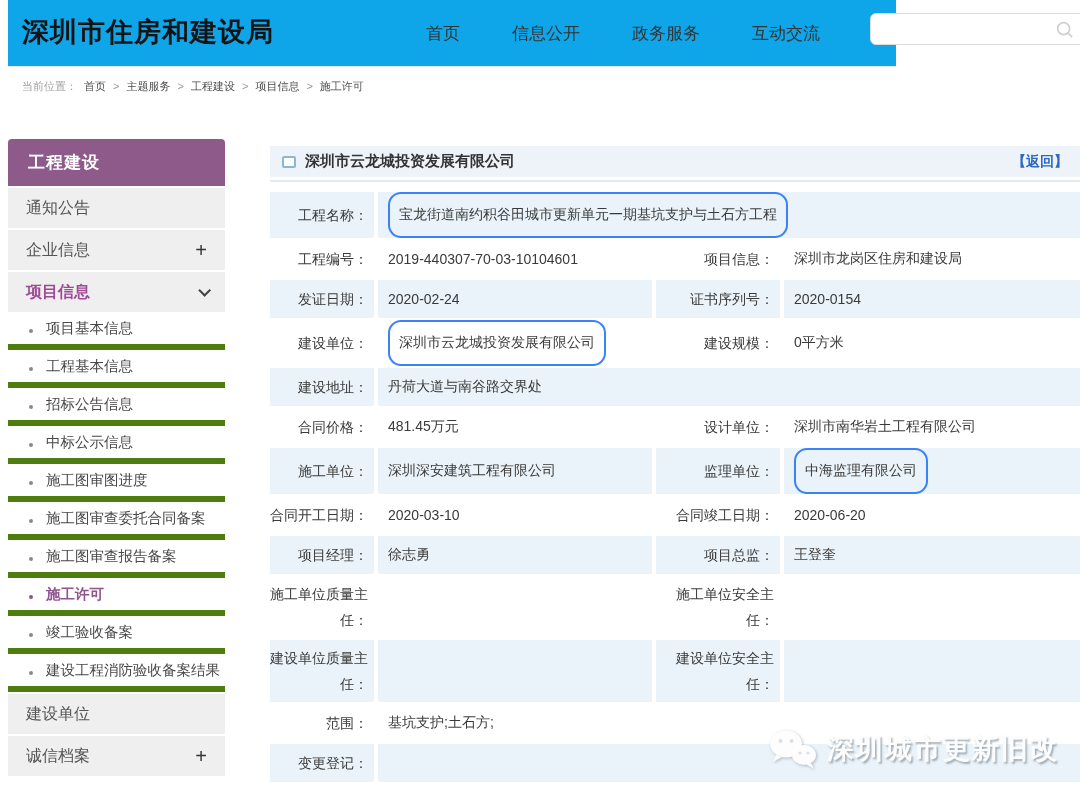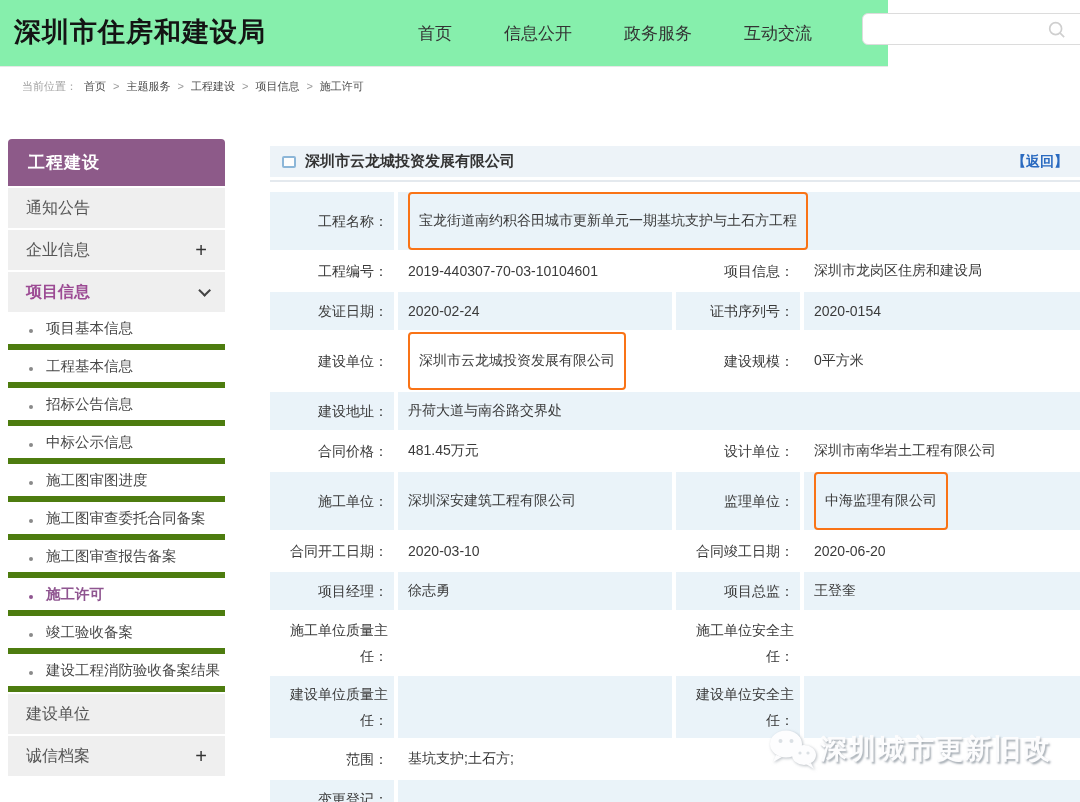--- a/index.html
+++ b/index.html
@@ -1,22 +1,22 @@
 <!DOCTYPE html>
 <html><head>
 <meta charset="utf-8">
 <style>
   * { margin:0; padding:0; box-sizing:border-box; }
   html,body { background:#fff; }
   body { font-family:"Liberation Sans","DejaVu Sans",sans-serif; }
   .page { position:relative; width:1080px; height:802px; overflow:hidden; background:#fff; }
 
   
-  .topbar { position:absolute; left:0; top:0; width:888px; height:67px;
-            background:#86efac; border-bottom:1px solid #e7e7e7; }
+  .topbar { position:absolute; left:8px; top:0; width:888px; height:67px;
+            background:#0ea5e9; border-bottom:1px solid #e7e7e7; }
   .site-title { position:absolute; left:14px; top:14px; font-size:27px; font-weight:bold;
                 color:#141414; letter-spacing:1px; }
   .topnav { position:absolute; left:418px; top:0; height:67px; display:flex;
             align-items:center; gap:52px; }
   .nav-item { font-size:17px; color:#333; cursor:pointer; text-decoration:none; }
   .search-box { position:absolute; left:862px; top:13px; width:230px; height:32px;
                 background:#fff; border:1px solid #dcdcdc; border-radius:6px; }
   .search-input { position:absolute; left:8px; top:1px; width:180px; height:28px;
                   border:none; outline:none; font-size:14px; background:transparent; }
   .search-icon { position:absolute; right:26px; top:7px; width:17px; height:17px; }
@@ -55,32 +55,32 @@
                    background:#fdfdfd; flex:0 0 auto; }
   .company-title { font-size:15px; font-weight:bold; color:#333; margin-left:9px; flex:1 1 auto; }
   .back-button { font-size:14px; font-weight:bold; color:#2a6ac0; cursor:pointer;
                  text-decoration:none; }
   .title-divider { height:2px; background:#e4e9ee; margin-top:3px; }
 
   .info-table { margin-top:10px; }
   .t-row { display:flex; column-gap:4px; margin-bottom:2px; min-height:38px; }
   .t-row.tall { min-height:62px; }
   .t-label, .t-value { display:flex; align-items:center; font-size:14px; color:#3a3a3a; }
-  .t-label { width:124px; flex:0 0 auto; justify-content:flex-end; text-align:right;
+  .t-label { width:104px; flex:0 0 auto; justify-content:flex-end; text-align:right;
              padding-right:6px; line-height:26px; }
   .t-label.second { width:124px; }
   .t-value { flex:0 0 auto; width:274px; padding-left:10px; }
   .t-value.second, .t-value.full { flex:1 1 auto; width:auto; }
   .t-row.blue .t-label, .t-row.blue .t-value { background:#eaf3f9; }
   .t-row.white .t-label, .t-row.white .t-value { background:#fff; }
-  .hl { border:2px solid #f97316; border-radius:4px; padding:18px 9px; }
+  .hl { border:2px solid #3b82f6; border-radius:13px; padding:12px 9px; }
 
   
   .watermark { position:absolute; left:766px; top:726px; display:flex; align-items:center;
-               pointer-events:none; }
+               gap:7px; pointer-events:none; }
   .wechat-icon { filter:drop-shadow(1.5px 1.5px 1.5px rgba(125,135,145,.55)); }
   .watermark-text { font-size:27px; font-weight:bold; color:#fcfcfd; letter-spacing:2px;
                     text-shadow:1.5px 1.5px 2px rgba(120,130,142,.65), -0.5px -0.5px 0 rgba(255,255,255,.9); }
 </style>
 </head>
 <body>
 
 <div class="page">
 
   <div class="topbar">

